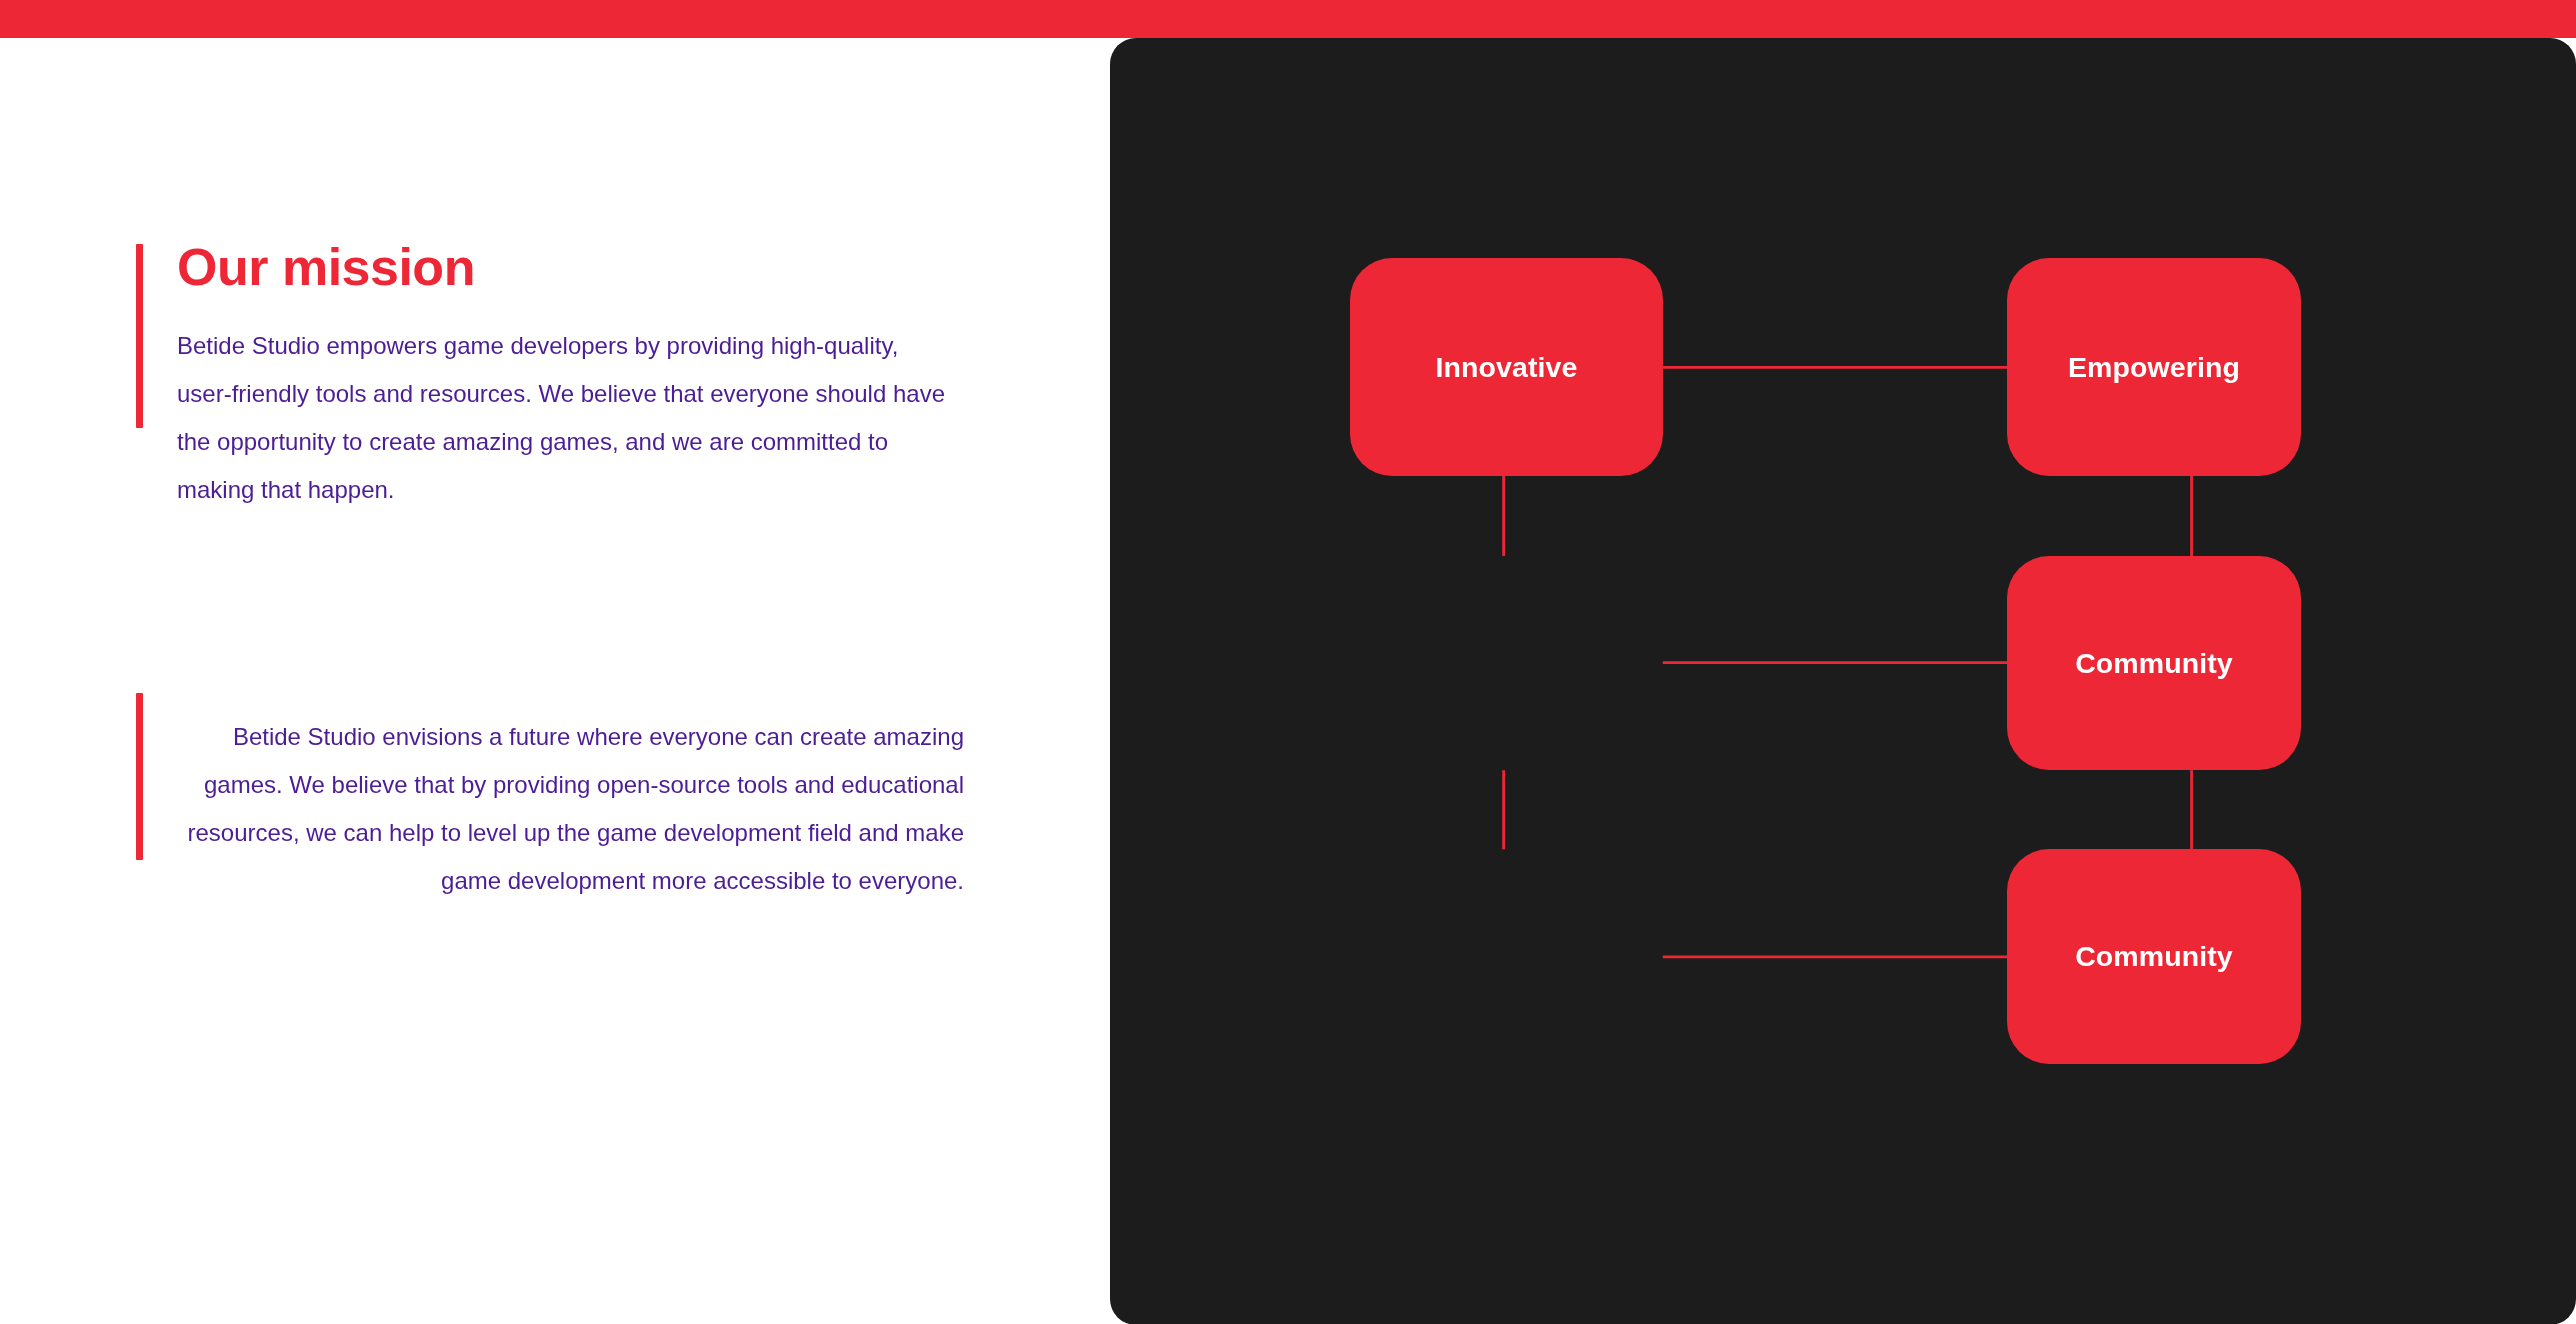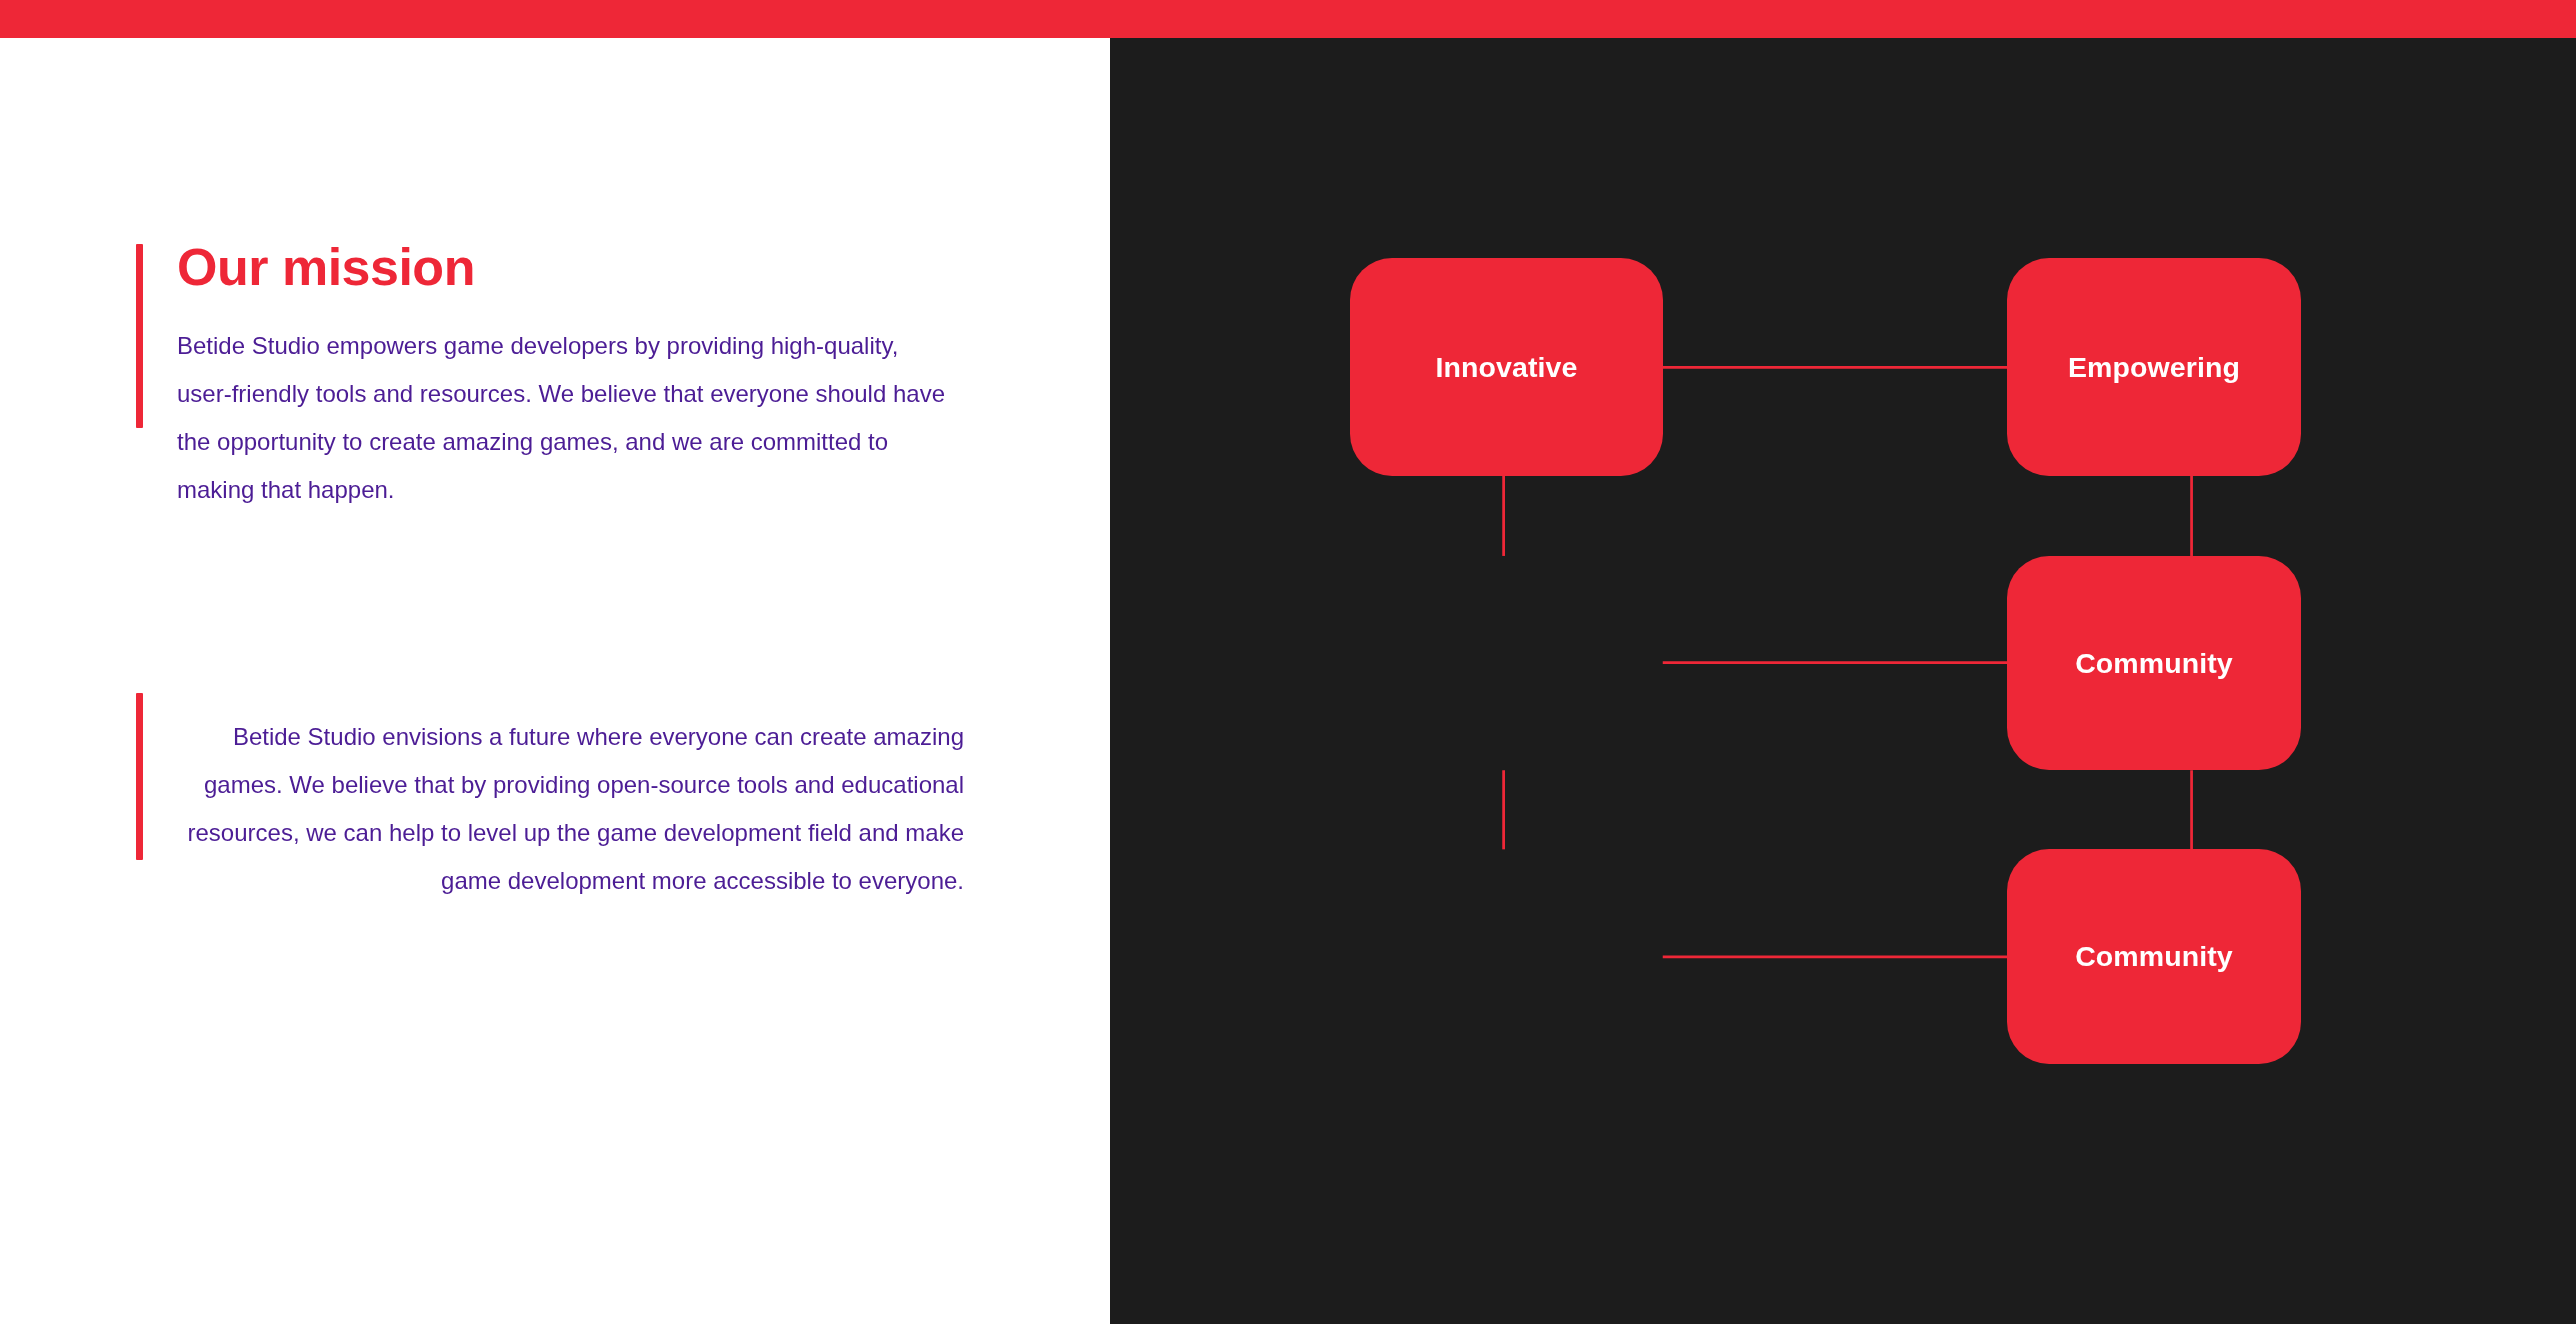--- a/index.html
+++ b/index.html
@@ -84,20 +84,21 @@
 
   
   .right-panel {
     position: absolute;
     top: 38px;
     left: 1110px;
     width: 1466px;
     height: 1287px;
     background: #1c1c1c;
     overflow: hidden;
+    border-radius: 26px;
   }
 
   .diagram {
     position: absolute;
     inset: 0;
   }
 
   .edges {
     position: absolute;
     top: 0; left: 0;

